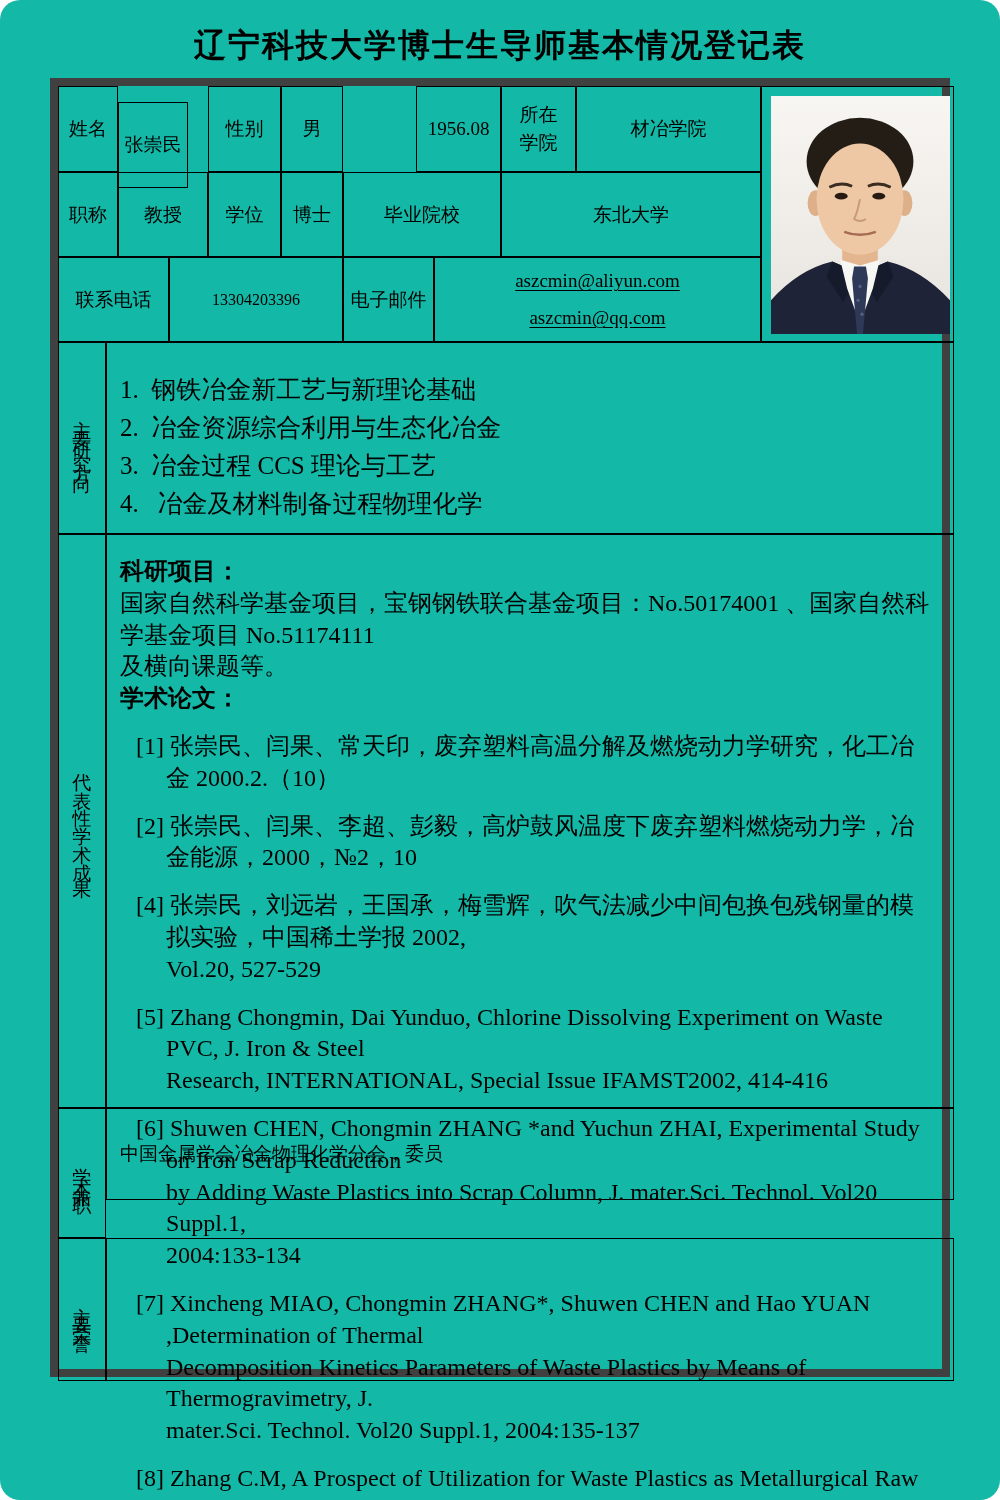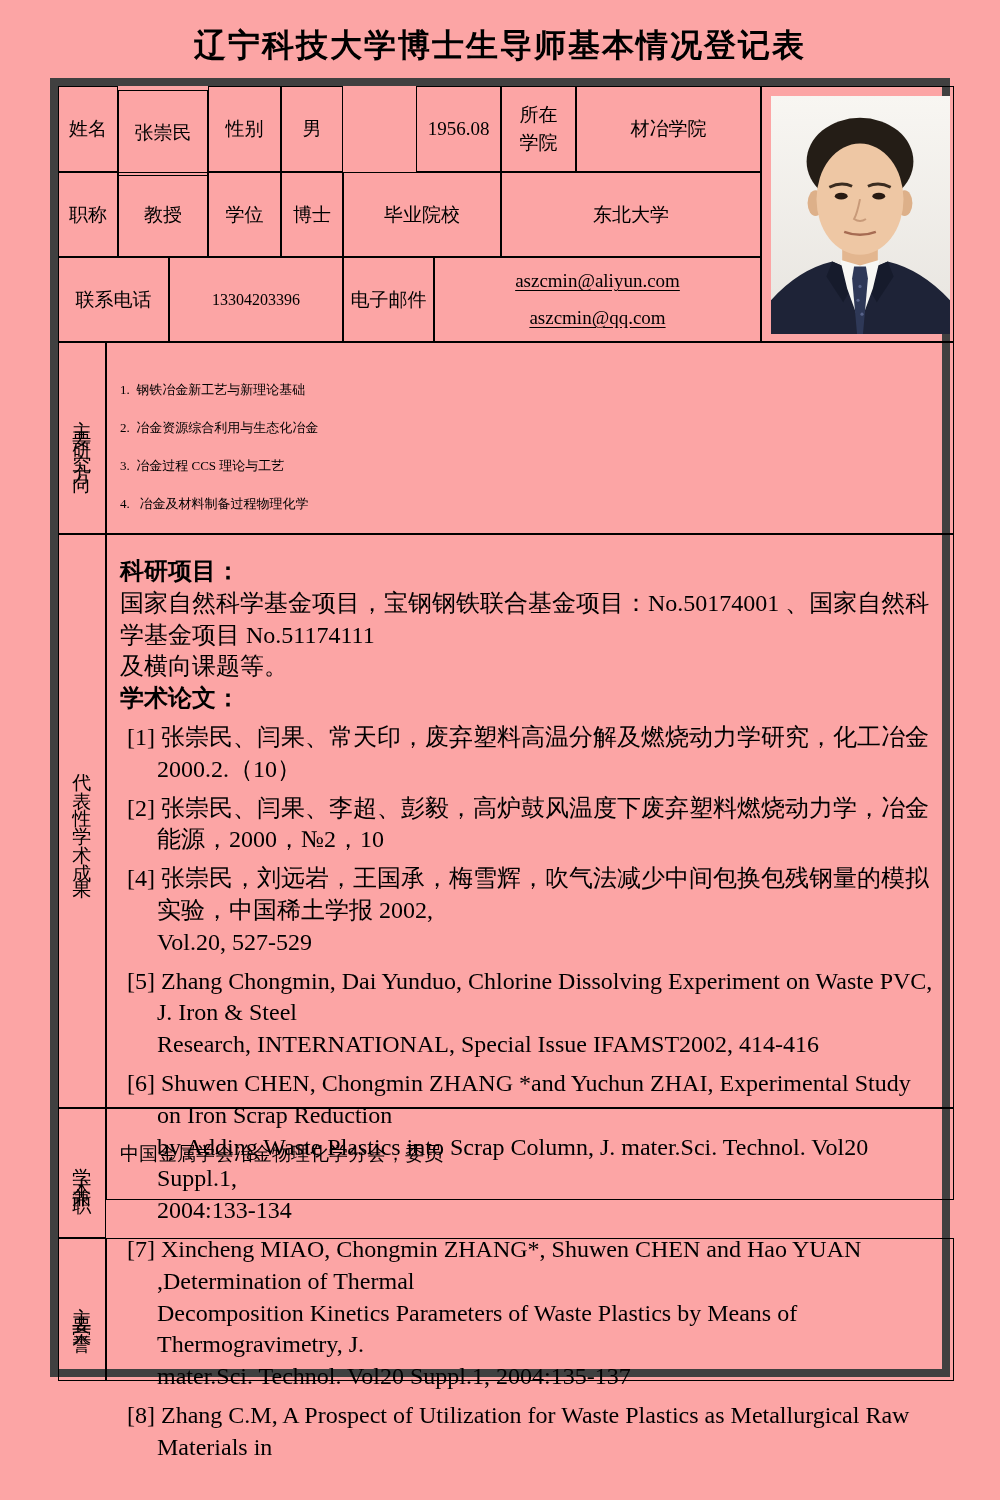--- a/index.html
+++ b/index.html
@@ -1,58 +1,58 @@
 <!DOCTYPE html>
 <html><head>
 <meta charset="utf-8">
 <style>
   html,body{margin:0;padding:0;background:#ffffff;}
   body{width:1000px;height:1500px;font-family:"Liberation Serif","DejaVu Serif",serif;color:#000;}
-  .page{position:relative;width:1000px;height:1500px;background:#fca5a5;overflow:hidden;}
+  .page{position:relative;width:1000px;height:1500px;background:#14b8a6;overflow:hidden;border-radius:20px;}
   .doc-title{position:absolute;top:24px;left:0;width:1000px;text-align:center;
     font-size:32px;font-weight:bold;letter-spacing:2px;}
   .tbl{position:absolute;left:50px;top:78px;width:900px;height:1299px;
     border:8px solid #404040;box-sizing:border-box;}
   .cell{position:absolute;box-sizing:border-box;border:1px solid #000;
     display:flex;align-items:center;justify-content:center;text-align:center;
     font-size:19px;line-height:1.45;}
   .wrap2{padding:0 13px;}
   .phone{font-size:16px;}
   .emails{flex-direction:column;gap:9px;}
   .email-link{text-decoration:underline;text-underline-offset:3px;cursor:pointer;}
   .vcell{padding:0;}
   .vlabel{writing-mode:vertical-rl;text-orientation:upright;font-size:19px;}
   .ls-s1{letter-spacing:11px;}
   .ls-s2{letter-spacing:18px;}
   .ls-s3{letter-spacing:10px;}
   .ls-s4{letter-spacing:9px;}
   .content{display:block;text-align:left;}
   .research-content{padding:28px 10px 0 13px;}
-  .research-item{line-height:38px;white-space:pre-wrap;font-size:13px;}
+  .research-item{line-height:38px;white-space:pre-wrap;font-size:25px;}
   .ach-content{padding:21px 12px 0 13px;font-size:24px;line-height:31.8px;}
   .ach-heading{font-weight:bold;margin:0;}
   .ach-para{margin:0;white-space:pre-wrap;}
-  .pub{margin:7px;padding-left:30px;text-indent:-30px;white-space:pre-wrap;}
+  .pub{margin:16px;padding-left:30px;text-indent:-30px;white-space:pre-wrap;}
   .membership-content{display:flex;align-items:center;justify-content:flex-start;
     text-align:left;padding-left:13px;font-size:19px;}
   .photo-cell{padding:9px 3px 7px 9px;align-items:stretch;}
   .photo-frame{width:100%;height:100%;}
   .photo-frame svg{display:block;width:100%;height:100%;}
 </style>
 </head>
 <body>
 
 <div class="page">
 
   <div class="doc-title">辽宁科技大学博士生导师基本情况登记表</div>
 
   <div class="tbl">
 
     <div class="cell" style="left:0;top:0;width:60px;height:86px">姓名</div>
-    <div class="cell" style="left:60px;top:4px;width:90px;height:86px">张崇民</div>
+    <div class="cell" style="left:60px;top:16px;width:70px;height:86px">张崇民</div>
     <div class="cell" style="left:150px;top:0;width:73px;height:86px">性别</div>
     <div class="cell" style="left:223px;top:0;width:62px;height:86px">男</div>
     <div class="cell" style="left:358px;top:0;width:85px;height:86px">1956.08</div>
     <div class="cell wrap2" style="left:443px;top:0;width:75px;height:86px">所在学院</div>
     <div class="cell" style="left:518px;top:0;width:185px;height:86px">材冶学院</div>
 
     <div class="cell photo-cell" style="left:703px;top:0;width:193px;height:256px">
       <div class="photo-frame">
         <svg viewBox="0 0 181 240" preserveAspectRatio="none">
           <defs>

